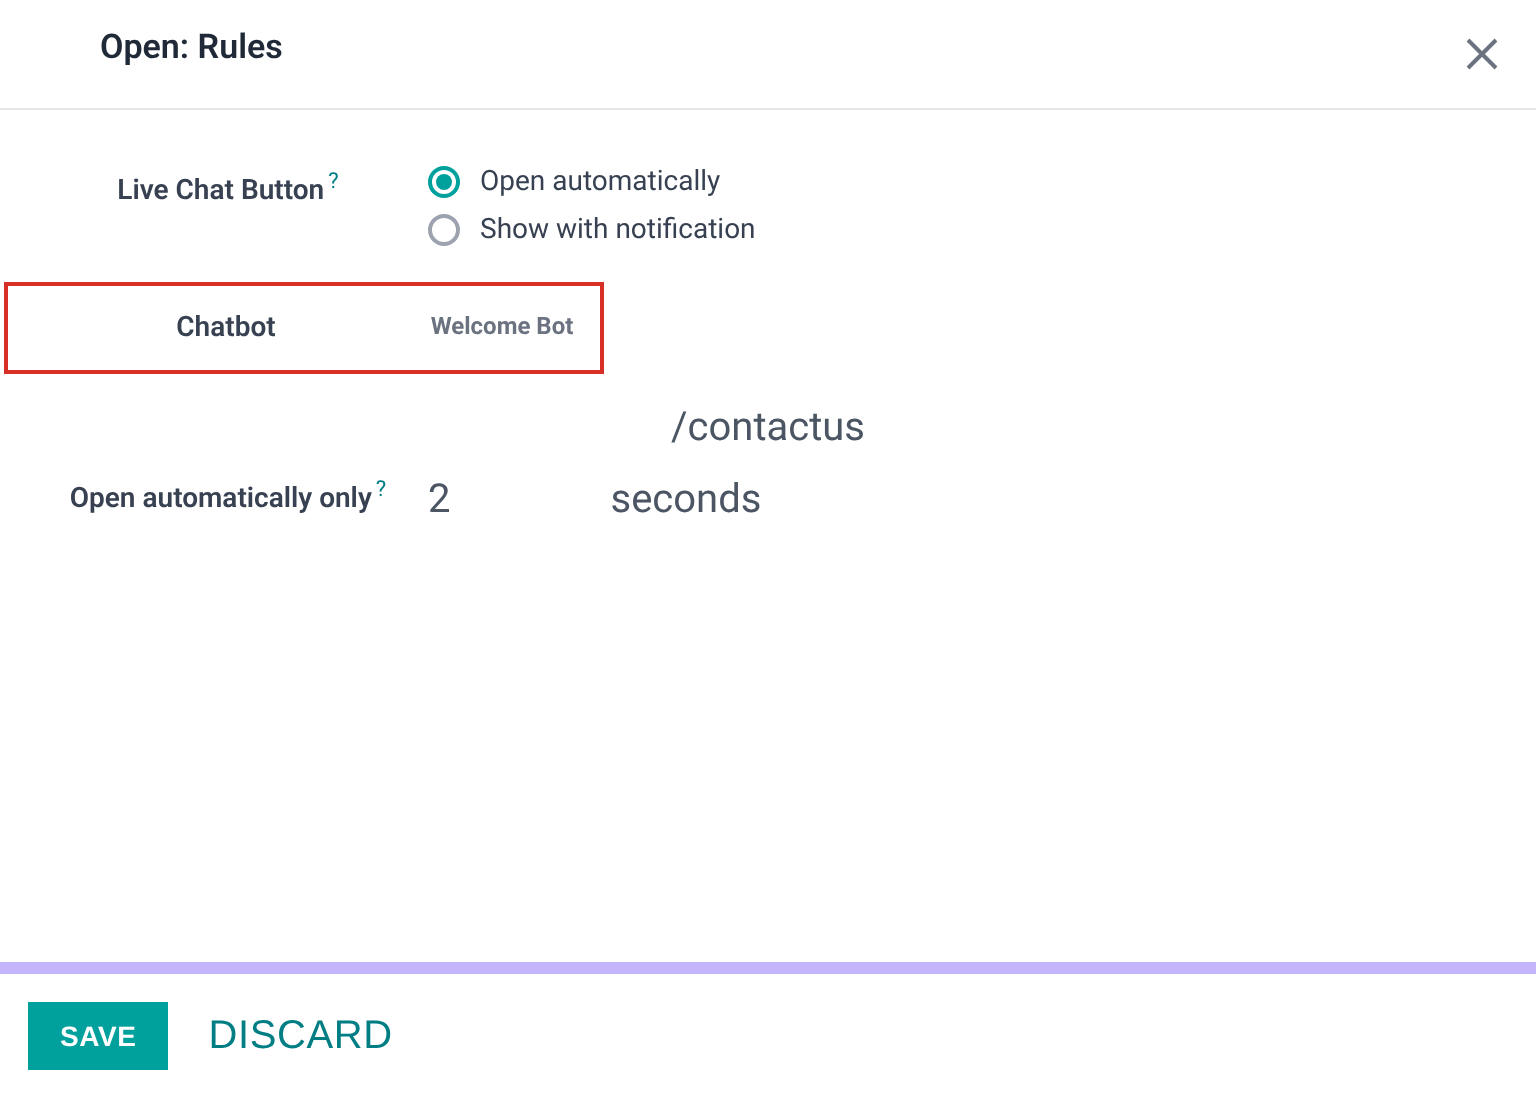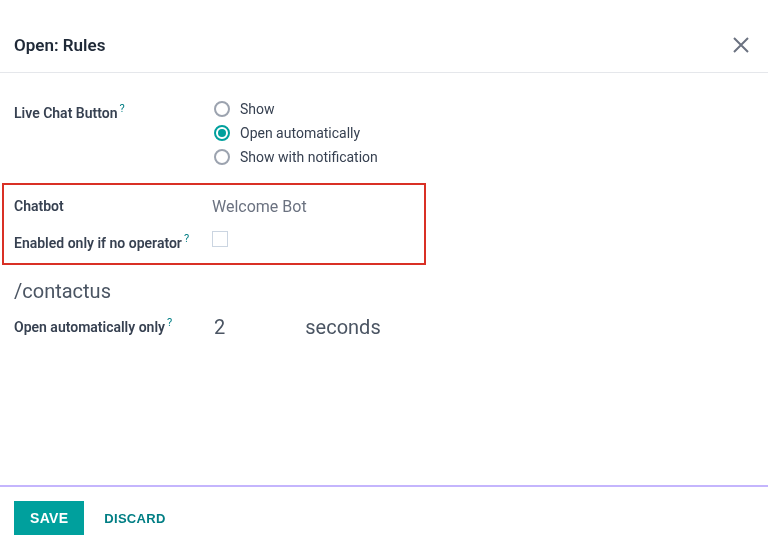--- a/index.html
+++ b/index.html
@@ -8,41 +8,42 @@
       font-size: 14px;
       color: #374151;
       background: #fff;
       width: 768px;
       height: 549px;
       position: relative;
     }
     .header {
       display: flex;
       justify-content: space-between;
-      align-items: center;
-      padding: 32px 14px 14px 14px;
+      padding: 14px 14px 14px 14px;
+      margin-left: 36px;
     }
     .header h1 {
       font-size: 17px;
       font-weight: 600;
       color: #1f2937;
     }
     .close-btn {
       cursor: pointer;
       color: #6b7280;
       padding: 4px;
     }
     .close-btn svg { display:block; }
     .divider {
       border: 0;
       border-top: 1px solid #e5e7eb;
       margin: 0;
     }
     .content {
       padding: 26px 14px 20px 14px;
+      text-align: center;
     }
     .row {
       display: flex;
       align-items: flex-start;
       margin-bottom: 10px;
     }
     .label-col {
       width: 200px;
       flex-shrink: 0;
       font-weight: 600;
@@ -91,32 +92,33 @@
       border-radius: 50%;
     }
     .radio-label {
       color: #374151;
       font-size: 14px;
     }
     .highlight-box {
       border: 2px solid #d93025;
       padding: 10px 10px 10px 10px;
       margin: 8px -12px 12px -12px;
-      width: 424px;
+      width: 300px;
     }
     .highlight-box .row {
       margin-bottom: 12px;
     }
     .highlight-box .row:last-child { margin-bottom: 0; }
     .highlight-box .label-col {
       width: 198px;
     }
     .chatbot-value {
       color: #6b7280;
-      font-size: 16px;
+      font-size: 12px;
+      font-weight: bold;
     }
     .checkbox {
       width: 16px;
       height: 16px;
       border: 1px solid #cbd5e1;
       background: #fff;
       display: inline-block;
       cursor: pointer;
     }
     .url-value, .timer-value, .timer-unit {
@@ -124,42 +126,42 @@
       font-size: 20px;
     }
     .timer-row .value-col {
       display: flex;
       gap: 80px;
     }
     .footer {
       position: absolute;
       left: 0; right: 0;
       bottom: 0;
-      border-top: 2px solid #c4b5fd;
+      border-top: 6px solid #c4b5fd;
       padding: 14px;
       display: flex;
       align-items: center;
       gap: 20px;
     }
     .btn-save {
       background: #00a09d;
       color: #fff;
       border: none;
       padding: 9px 16px;
       font-size: 14px;
       font-weight: 600;
       cursor: pointer;
       letter-spacing: 0.3px;
     }
     .btn-discard {
       background: none;
       border: none;
       color: #017e84;
-      font-size: 13px;
-      font-weight: 700;
+      font-size: 20px;
+      font-weight: 400;
       cursor: pointer;
       letter-spacing: 0.3px;
     }
   </style>
 </head>
 <body>
 
 <div class="header">
   <h1>Open: Rules</h1>
   <div class="close-btn">
@@ -171,51 +173,39 @@
 <hr class="divider">
 
 <div class="content">
 
   <div class="row">
     <div class="label-col">
       <span>Live Chat Button</span><span class="help">?</span>
     </div>
     <div class="value-col radio-group">
       <div class="radio-option">
-        <span class="radio"></span>
-        <span class="radio-label">Show</span>
-      </div>
-      <div class="radio-option">
         <span class="radio checked"></span>
         <span class="radio-label">Open automatically</span>
       </div>
       <div class="radio-option">
         <span class="radio"></span>
         <span class="radio-label">Show with notification</span>
       </div>
     </div>
   </div>
 
   <div class="highlight-box">
     <div class="row">
       <div class="label-col">
         <span>Chatbot</span>
       </div>
       <div class="value-col">
         <span class="chatbot-value">Welcome Bot</span>
       </div>
     </div>
-    <div class="row">
-      <div class="label-col">
-        <span>Enabled only if no operator</span><span class="help">?</span>
-      </div>
-      <div class="value-col">
-        <span class="checkbox"></span>
-      </div>
-    </div>
   </div>
 
   <div class="row">
     <div class="value-col">
       <span class="url-value">/contactus</span>
     </div>
   </div>
 
   <div class="row timer-row">
     <div class="label-col">

